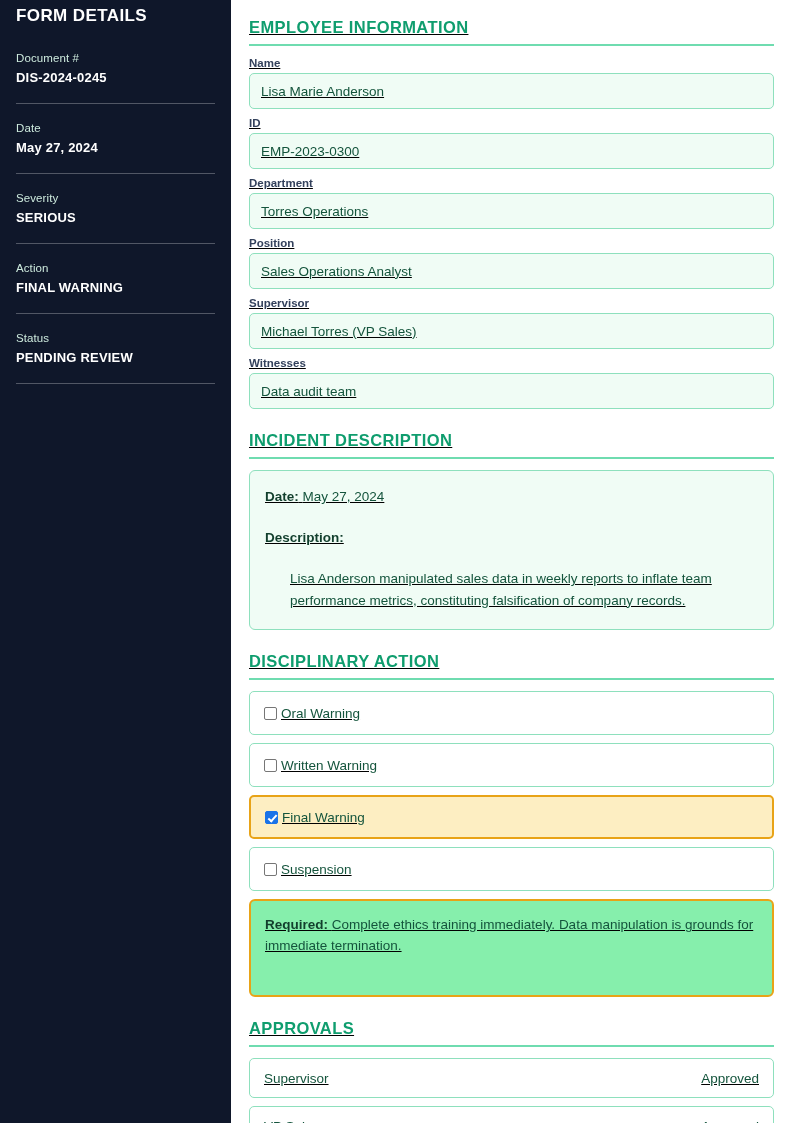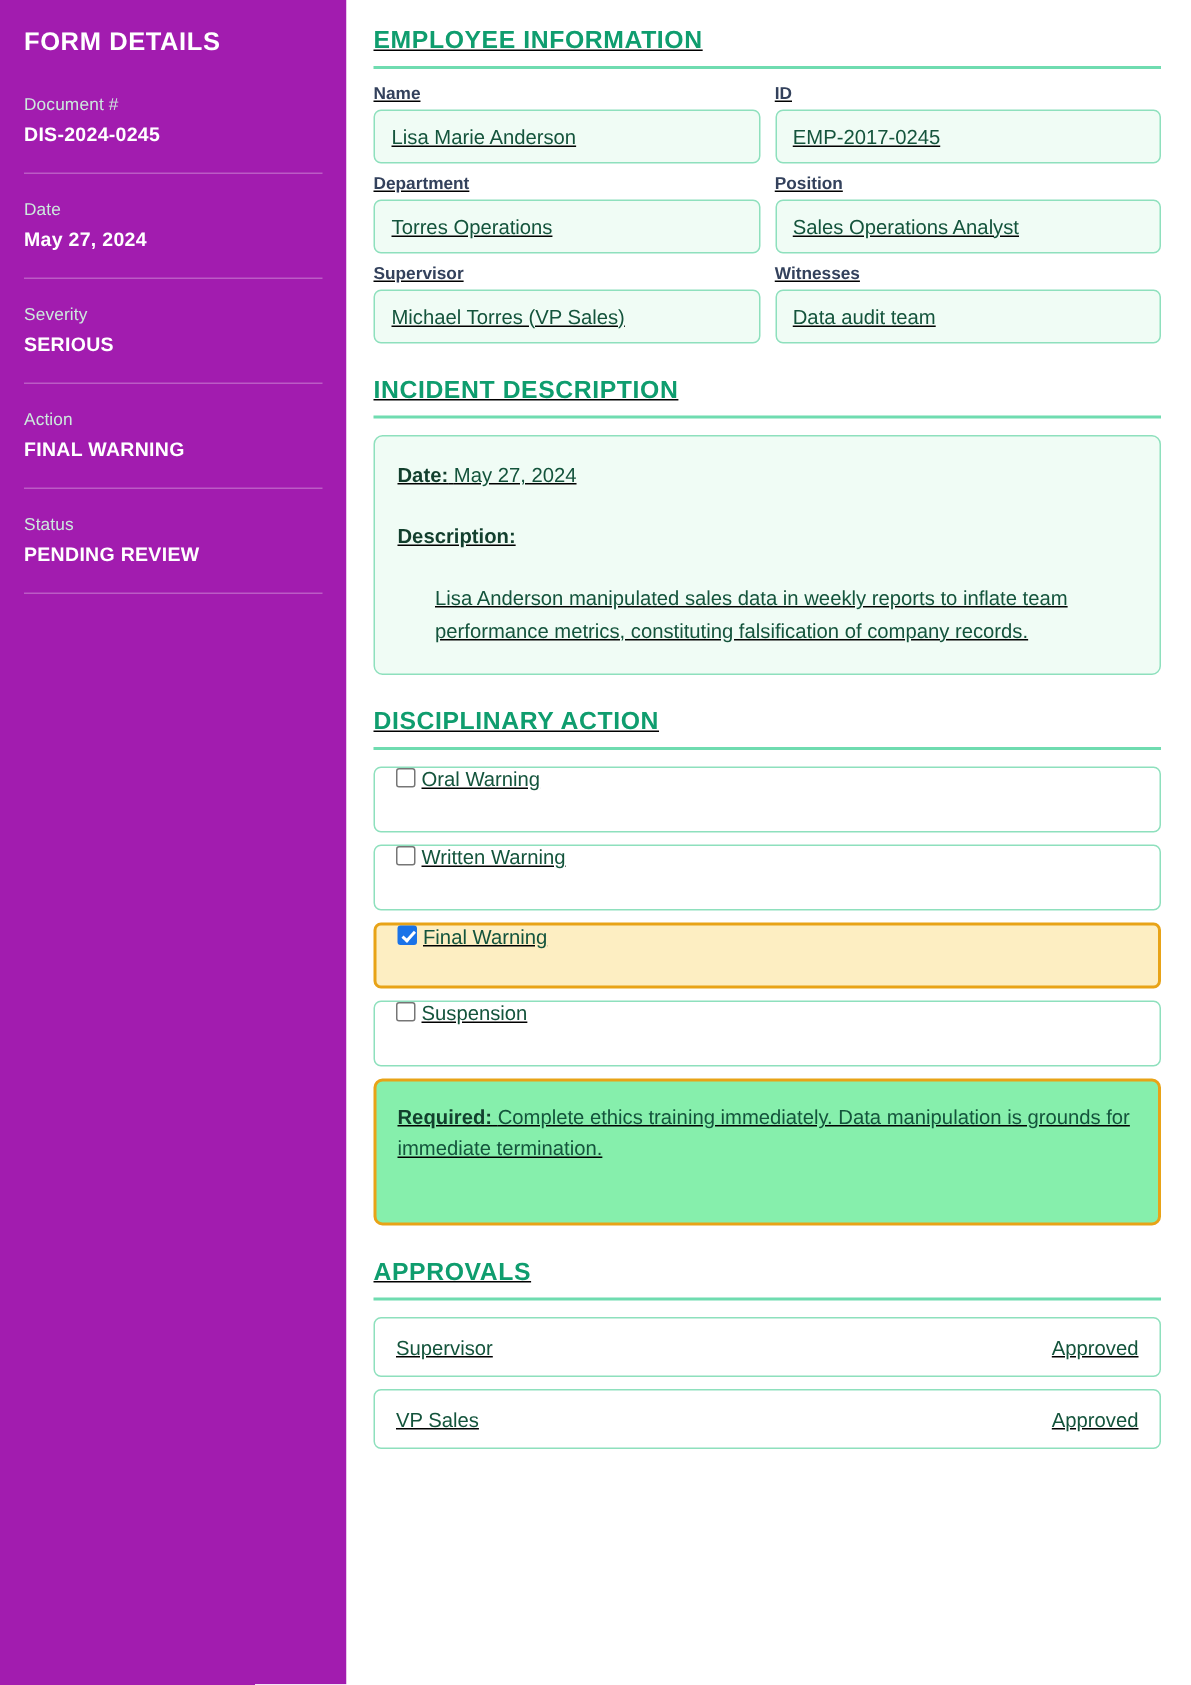--- a/index.html
+++ b/index.html
@@ -17,22 +17,22 @@
     height: 1123px;
     display: flex;
     background: #ffffff;
     overflow: hidden;
   }
 
   
   .sidebar {
     width: 231px;
     flex: 0 0 231px;
-    background: #a21caf;
-    padding: 18px 16px 0 16px;
+    background: #0f172a;
+    padding: 6px 16px 0 16px;
     color: #ffffff;
   }
 
   .sidebar-title {
     font-size: 17px;
     font-weight: bold;
     letter-spacing: 0.4px;
     color: #ffffff;
     margin-bottom: 26px;
   }
@@ -81,21 +81,21 @@
 
   .section-rule {
     height: 2px;
     background: #6fdcb0;
     margin-bottom: 11px;
   }
 
   
   .grid {
     display: grid;
-    grid-template-columns: 1fr 1fr;
+    grid-template-columns: 1fr;
     column-gap: 10px;
     row-gap: 0;
   }
 
   .field { margin-bottom: 8px; }
 
   .field-label {
     font-size: 11.5px;
     font-weight: bold;
     color: #33415c;
@@ -139,20 +139,21 @@
     margin-left: 25px;
   }
 
   
   .check-row {
     border: 1px solid #8ee0bd;
     border-radius: 5px;
     background: #ffffff;
     height: 44px;
     display: flex;
+    align-items: center;
     padding: 0 14px;
     margin-bottom: 8px;
   }
 
   .check-row.checked {
     background: #fdeec2;
     border: 2px solid #e8a317;
   }
 
   .cbox {
@@ -265,21 +266,21 @@
       <div class="section-title">EMPLOYEE INFORMATION</div>
       <div class="section-rule"></div>
 
       <div class="grid">
         <div class="field">
           <div class="field-label">Name</div>
           <div class="field-box">Lisa Marie Anderson</div>
         </div>
         <div class="field">
           <div class="field-label">ID</div>
-          <div class="field-box">EMP-2017-0245</div>
+          <div class="field-box">EMP-2023-0300</div>
         </div>
 
         <div class="field">
           <div class="field-label">Department</div>
           <div class="field-box">Torres Operations</div>
         </div>
         <div class="field">
           <div class="field-label">Position</div>
           <div class="field-box">Sales Operations Analyst</div>
         </div>

